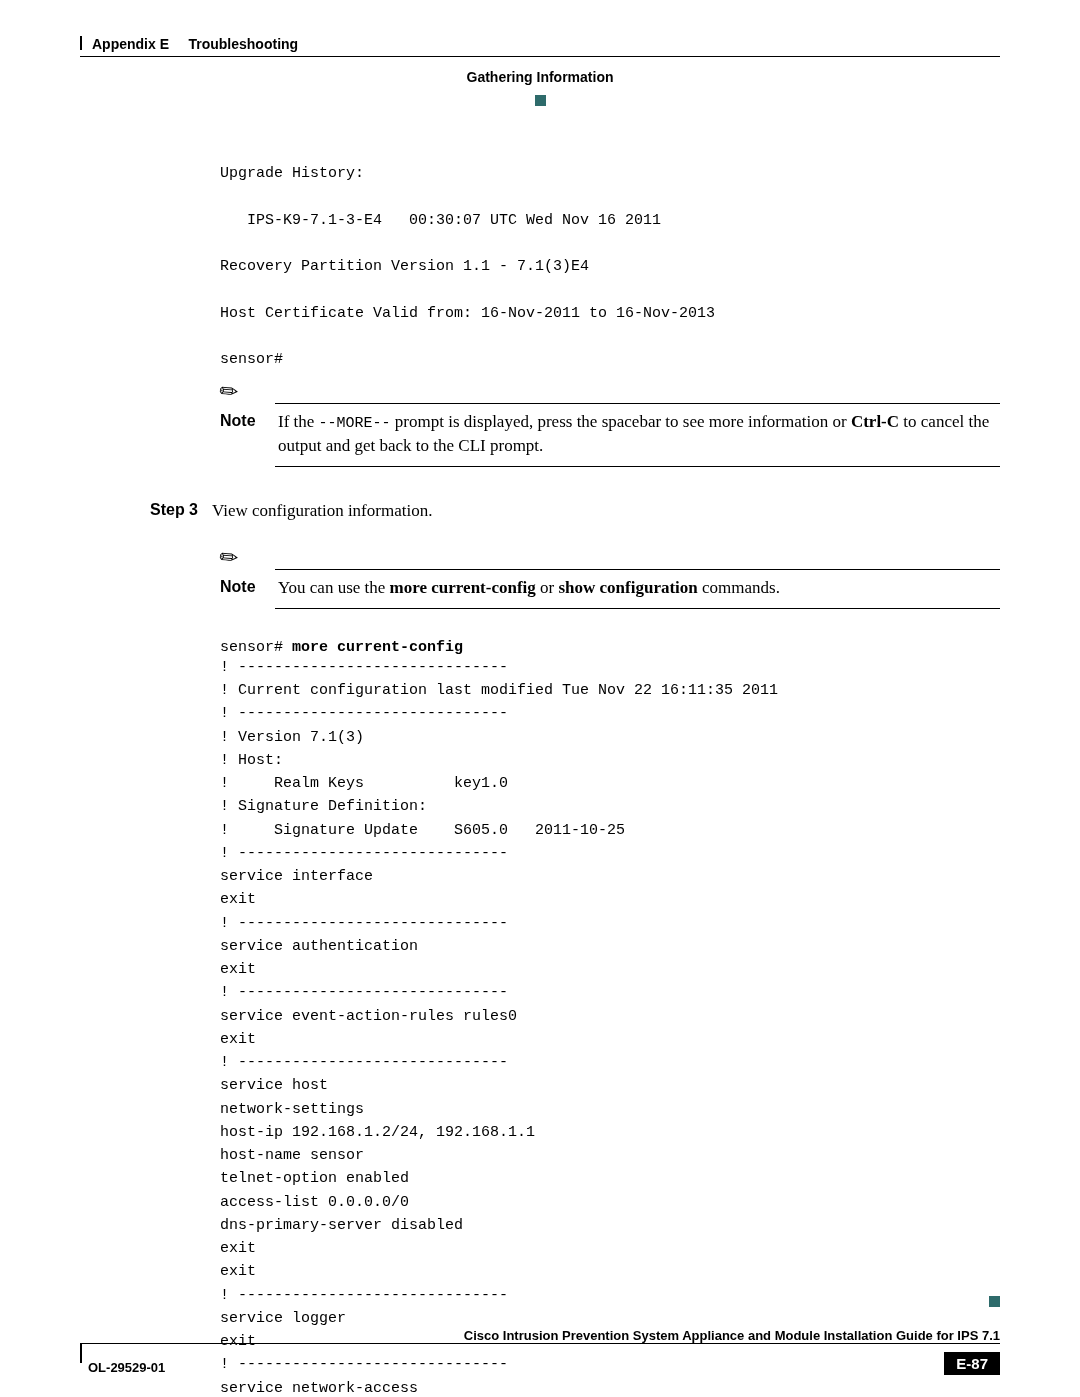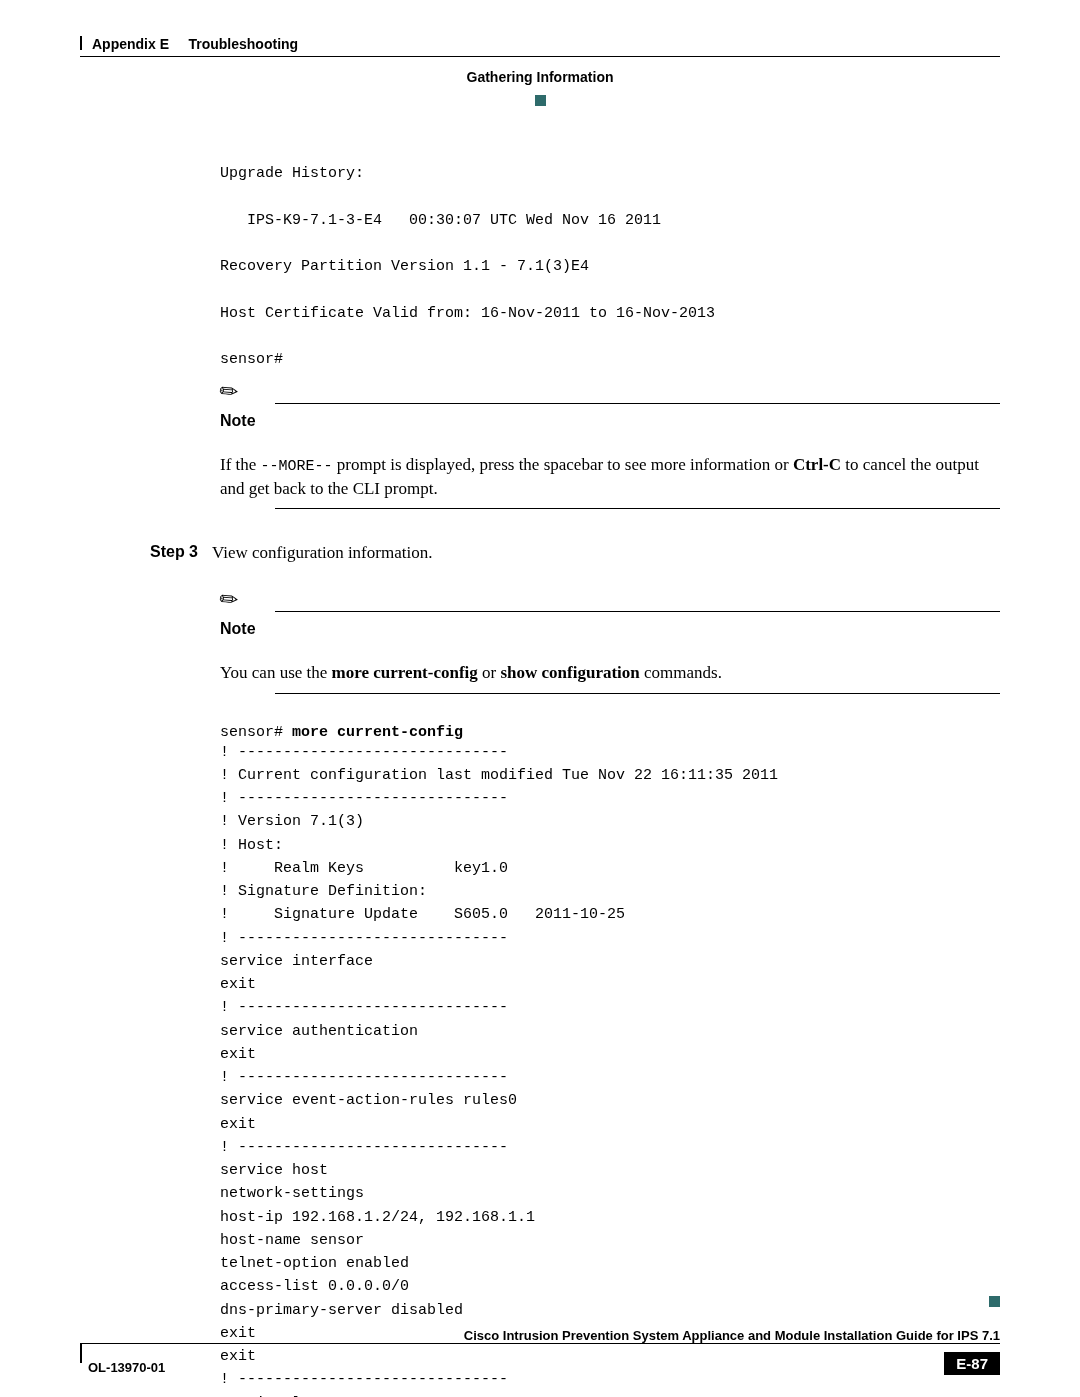--- a/index.html
+++ b/index.html
@@ -77,21 +77,20 @@
     display: inline-block;
     margin-bottom: -2px;
   }
   .note-row {
     display: flex;
     align-items: flex-start;
     gap: 20px;
     margin-top: 6px;
     font-size: 17px;
     line-height: 1.4;
-    flex-direction: column;
   }
   .note-label {
     font-family: Arial, Helvetica, sans-serif;
     font-weight: bold;
     font-size: 16px;
     min-width: 38px;
   }
   .mono-inline { font-family: "Courier New", Courier, monospace; font-size: 15px; }
   .step-row {
     display: flex;
@@ -281,21 +280,21 @@
 exit</pre>
 
   </div>
 
   <div class="footer-sq"></div>
 
   <div class="footer">
     <div class="guide-title">Cisco Intrusion Prevention System Appliance and Module Installation Guide for IPS 7.1</div>
     <hr class="footer-hr">
     <div class="footer-row">
-      <div class="book-id">OL-13970-01</div>
+      <div class="book-id">OL-29529-01</div>
       <div class="footer-cell-right">
         <div class="pagenum-box">E-87</div>
       </div>
     </div>
   </div>
 
   <div class="left-rule-bot"></div>
 </div>
 
 </body></html>

